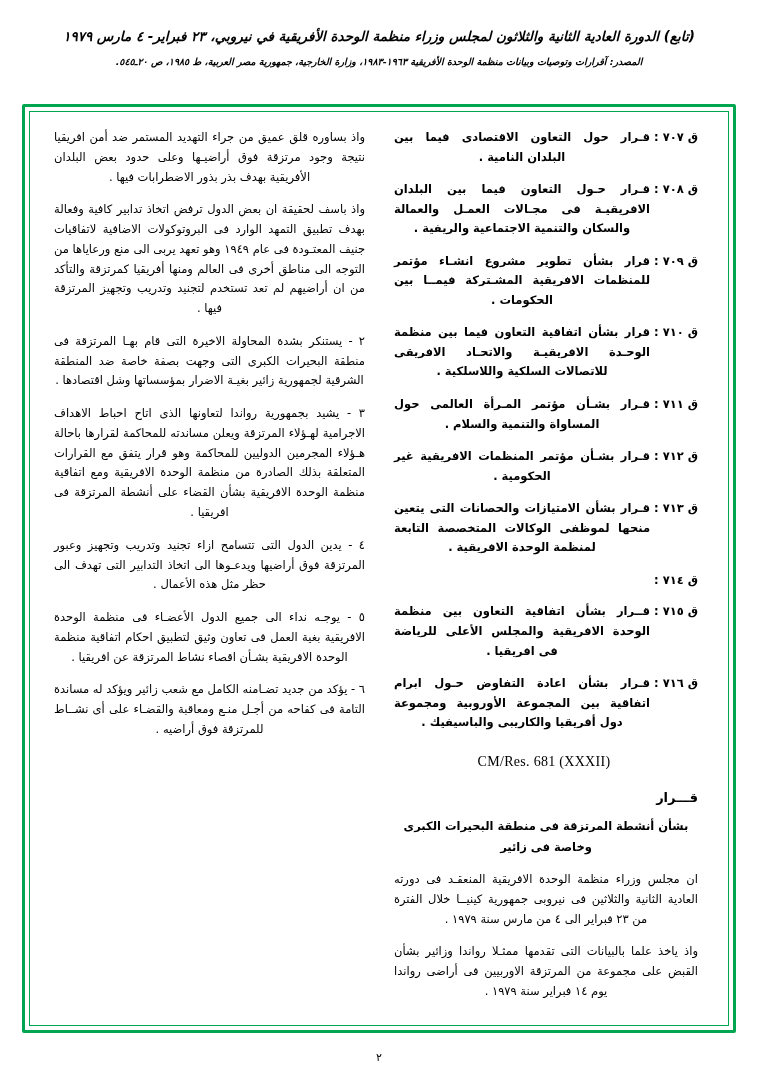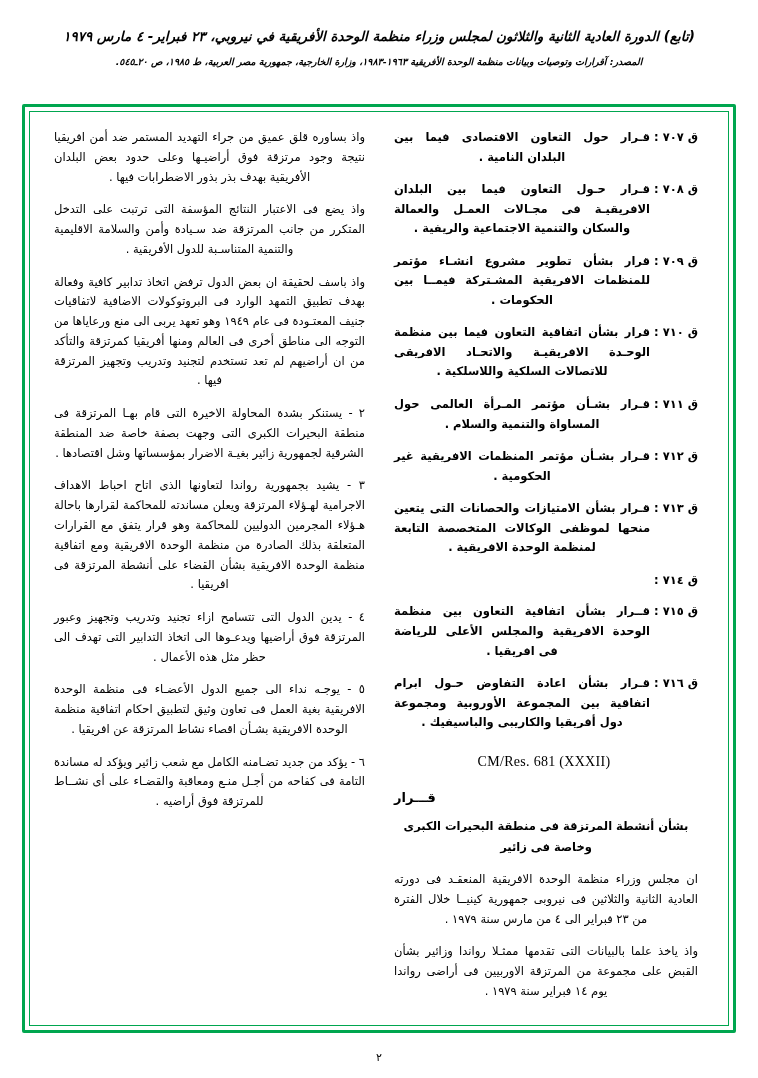--- a/index.html
+++ b/index.html
@@ -110,21 +110,21 @@
     margin-top: 18px;
     font-family: Liberation Serif, serif;
     font-size: 14px;
     direction: ltr;
     text-align: center;
     padding-right: 4px;
     letter-spacing: 0.3px;
   }
   .decision-title {
     margin-top: 14px;
-    text-align: left;
+    text-align: right;
     font-weight: bold;
     font-size: 13px;
     letter-spacing: 2px;
   }
   .decision-sub {
     margin-top: 8px;
     text-align: center;
     font-weight: bold;
     font-size: 11.5px;
     line-height: 1.75;
@@ -232,21 +232,20 @@
         <div class="decision-title">قـــرار</div>
         <div class="decision-sub">بشأن أنشطة المرتزقة فى منطقة البحيرات الكبرى وخاصة فى زائير</div>
 
         <div class="para">ان مجلس وزراء منظمة الوحدة الافريقية المنعقـد فى دورته العادية الثانية والثلاثين فى نيروبى جمهورية كينيــا خلال الفترة من ٢٣ فبراير الى ٤ من مارس سنة ١٩٧٩ .</div>
         <div class="para">واذ ياخذ علما بالبيانات التى تقدمها ممثـلا رواندا وزائير بشأن القبض على مجموعة من المرتزقة الاوربيين فى أراضى رواندا يوم ١٤ فبراير سنة ١٩٧٩ .</div>
 
       </div>
 
       <div class="col col-left">
         <div class="para-left">واذ بساوره قلق عميق من جراء التهديد المستمر ضد أمن افريقيا نتيجة وجود مرتزقة فوق أراضيـها وعلى حدود بعض البلدان الأفريقية بهدف بذر بذور الاضطرابات فيها .</div>
-        <div class="para-left">واذ يضع فى الاعتبار النتائج المؤسفة التى ترتبت على التدخل المتكرر من جانب المرتزقة ضد سـيادة وأمن والسلامة الاقليمية والتنمية المتناسـبة للدول الأفريقية .</div>
         <div class="para-left">واذ باسف لحقيقة ان بعض الدول ترفض اتخاذ تدابير كافية وفعالة بهدف تطبيق التمهد الوارد فى البروتوكولات الاضافية لاتفاقيات جنيف المعتـودة فى عام ١٩٤٩ وهو تعهد يربى الى منع ورعاياها من التوجه الى مناطق أخرى فى العالم ومنها أفريقيا كمرتزقة والتأكد من ان أراضيهم لم تعد تستخدم لتجنيد وتدريب وتجهيز المرتزقة فيها .</div>
         <div class="para-left">٢ - يستنكر بشدة المحاولة الاخيرة التى قام بهـا المرتزقة فى منطقة البحيرات الكبرى التى وجهت بصفة خاصة ضد المنطقة الشرقية لجمهورية زائير بغيـة الاضرار بمؤسساتها وشل اقتصادها .</div>
         <div class="para-left">٣ - يشيد بجمهورية رواندا لتعاونها الذى اتاح احباط الاهداف الاجرامية لهـؤلاء المرتزقة ويعلن مساندته للمحاكمة لقرارها باحالة هـؤلاء المجرمين الدوليين للمحاكمة وهو قرار يتفق مع القرارات المتعلقة بذلك الصادرة من منظمة الوحدة الافريقية ومع اتفاقية منظمة الوحدة الافريقية بشأن القضاء على أنشطة المرتزقة فى افريقيا .</div>
         <div class="para-left">٤ - يدين الدول التى تتسامح ازاء تجنيد وتدريب وتجهيز وعبور المرتزقة فوق أراضيها ويدعـوها الى اتخاذ التدابير التى تهدف الى حظر مثل هذه الأعمال .</div>
         <div class="para-left">٥ - يوجـه نداء الى جميع الدول الأعضـاء فى منظمة الوحدة الافريقية بغية العمل فى تعاون وثيق لتطبيق احكام اتفاقية منظمة الوحدة الافريقية بشـأن اقصاء نشاط المرتزقة عن افريقيا .</div>
         <div class="para-left">٦ - يؤكد من جديد تضـامنه الكامل مع شعب زائير ويؤكد له مساندة التامة فى كفاحه من أجـل منـع ومعاقبة والقضـاء على أى نشــاط للمرتزقة فوق أراضيه .</div>
       </div>
 
     </div>
   </div>

